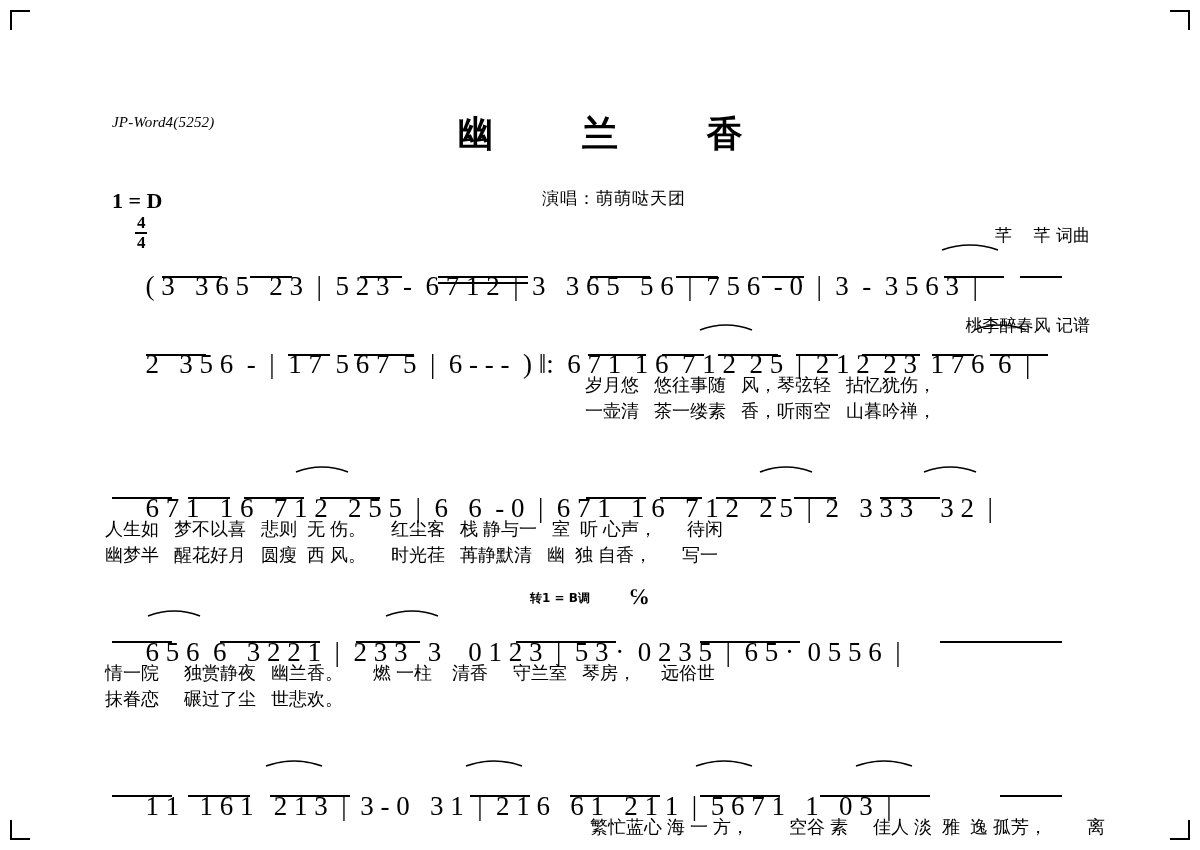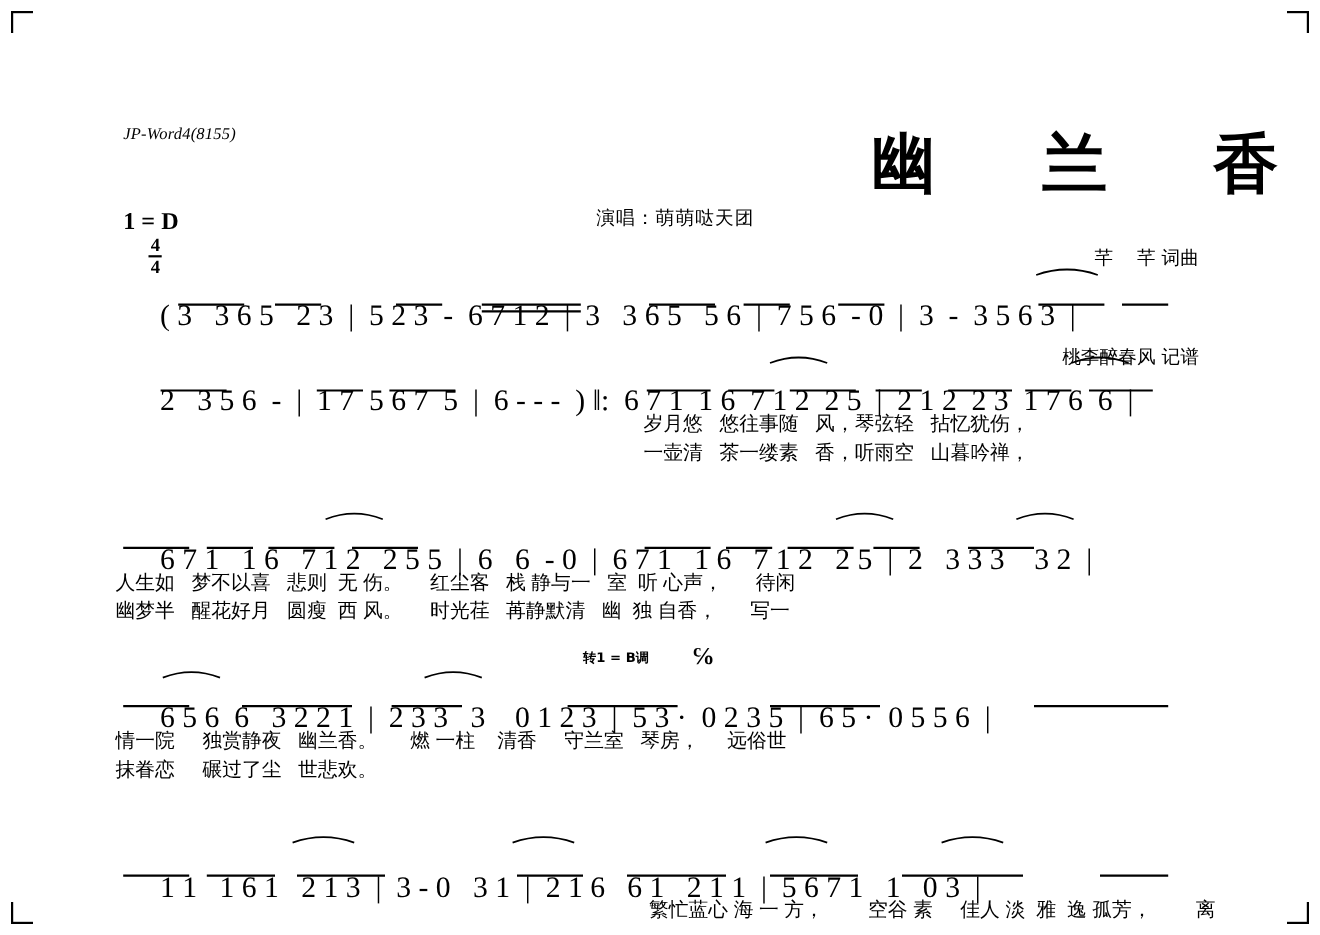--- a/index.html
+++ b/index.html
@@ -40,24 +40,24 @@
     top: 114px;
     font-family: "Liberation Serif", serif;
     font-style: italic;
     font-size: 15px;
     letter-spacing: 0.2px;
   }
   .title {
     position: absolute;
     left: 0; right: 0;
     top: 110px;
-    text-align: right;
-    font-family: "DejaVu Sans", sans-serif;
-    font-weight: bold;
-    font-size: 59px;
+    text-align: center;
+    font-family: "DejaVu Sans", sans-serif;
+    font-weight: bold;
+    font-size: 36px;
     letter-spacing: 38px;
     text-indent: 38px;
   }
   .singer {
     position: absolute;
     left: 0; right: 0;
     top: 187px;
     text-align: center;
     font-family: "DejaVu Sans", sans-serif;
     font-size: 17px;
@@ -146,21 +146,21 @@
 </head>
 <body>
 
 <div class="page">
 
   <div class="corner tl"></div>
   <div class="corner tr"></div>
   <div class="corner bl"></div>
   <div class="corner br"></div>
 
-  <div class="docid">JP-Word4(8155)</div>
+  <div class="docid">JP-Word4(5252)</div>
 
   <div class="title">幽 兰 香</div>
 
   <div class="singer">演唱：萌萌哒天团</div>
 
   <div class="credits">
     <div>芊    芊 词曲</div>
     <div>桃李醉春风 记谱</div>
   </div>
 

